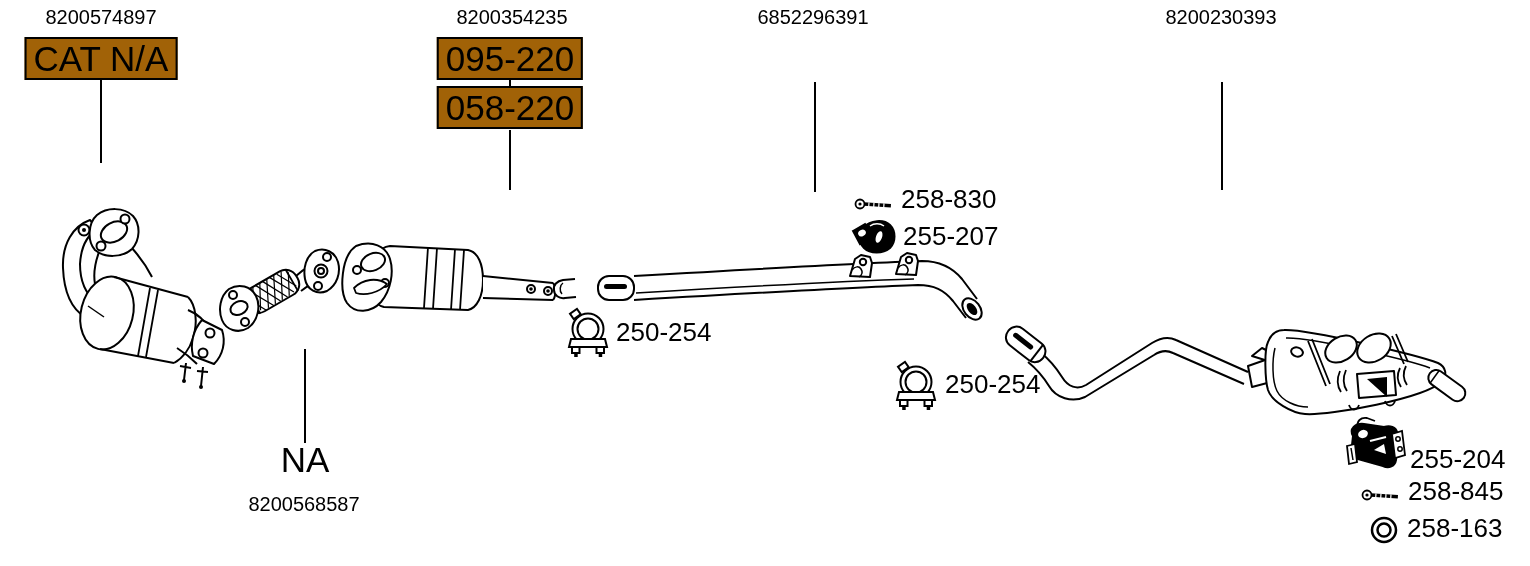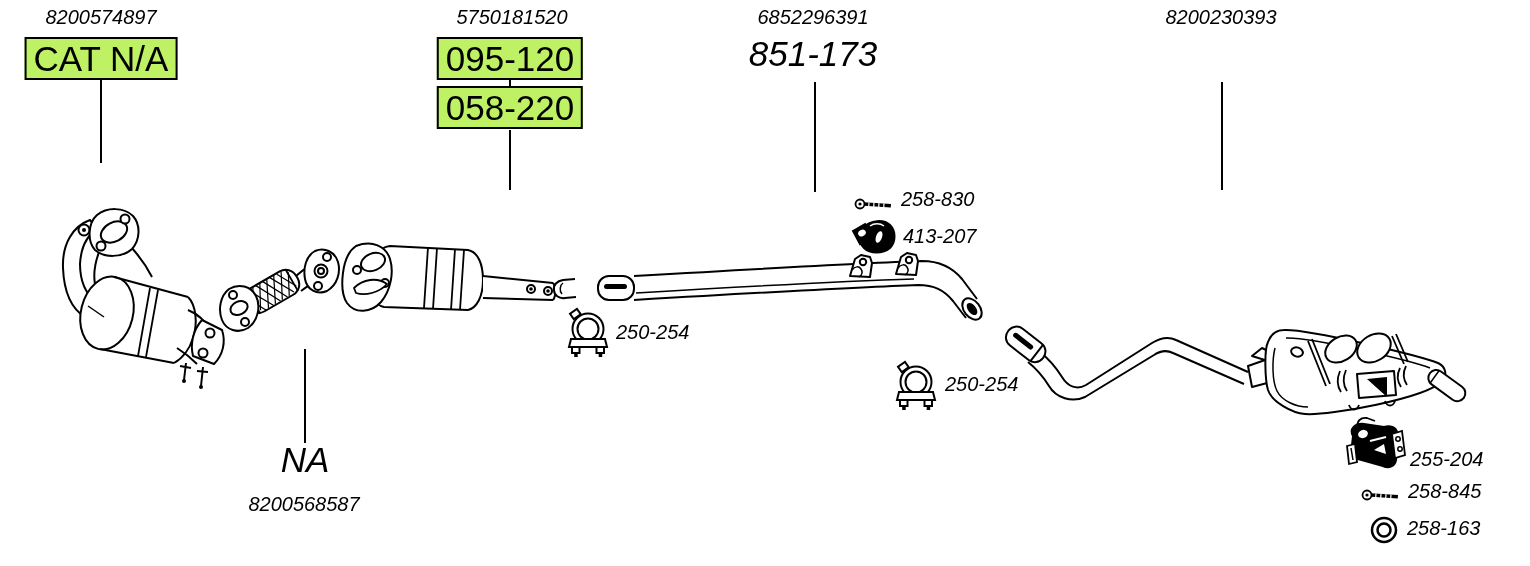--- a/index.html
+++ b/index.html
@@ -1,25 +1,25 @@
 <!DOCTYPE html>
 <html><head>
 <meta charset="utf-8">
 <style>
   html,body{margin:0;padding:0;background:#fff;}
   .canvas{position:relative;width:1530px;height:566px;background:#ffffff;overflow:hidden;
           font-family:"Liberation Sans", sans-serif;color:#000;}
   svg{position:absolute;left:0;top:0;}
-  .lbl{position:absolute;white-space:nowrap;color:#000;font-style:italic;}
+  .lbl{position:absolute;white-space:nowrap;color:#000;}
   .ctr{transform:translateX(-50%);}
   .ref{font-size:20px;line-height:24px;}
   .big{font-size:35px;line-height:38px;}
-  .small{font-size:20px;line-height:24px;text-align:right;}
+  .small{font-size:26px;line-height:24px;text-align:right;}
   .pbox{position:absolute;border:2px solid #000;padding:0 7px;font-size:35px;line-height:39px;
-        background:#bef264;white-space:nowrap;}
+        background:#a16207;white-space:nowrap;}
 </style>
 </head>
 <body>
 
 <div class="canvas">
 
 <svg width="1530" height="566" viewBox="0 0 1530 566">
   <defs>
     <g id="bolt-def">
       <circle cx="5" cy="5" r="4.5" fill="#fff" stroke="#000" stroke-width="1.8"></circle>
@@ -193,34 +193,33 @@
     <g>
       <circle cx="1384" cy="530" r="12" stroke-width="2.5"></circle>
       <circle cx="1384" cy="530" r="6.5" stroke-width="2.5"></circle>
     </g>
   </g>
 </svg>
 
   <div class="lbl ref ctr" style="left:101px;top:5px">8200574897</div>
   <div class="pbox ctr" style="left:101px;top:37px">CAT N/A</div>
 
-  <div class="lbl ref ctr" style="left:512px;top:5px">5750181520</div>
-  <div class="pbox ctr" style="left:510px;top:37px">095-120</div>
+  <div class="lbl ref ctr" style="left:512px;top:5px">8200354235</div>
+  <div class="pbox ctr" style="left:510px;top:37px">095-220</div>
   <div class="pbox ctr" style="left:510px;top:86px">058-220</div>
 
   <div class="lbl ref ctr" style="left:813px;top:5px">6852296391</div>
-  <div class="lbl big ctr" style="left:813px;top:35px">851-173</div>
 
   <div class="lbl ref ctr" style="left:1221px;top:5px">8200230393</div>
 
   <div class="lbl big ctr" style="left:305px;top:441px">NA</div>
   <div class="lbl ref ctr" style="left:304px;top:492px">8200568587</div>
 
 
   <div class="lbl small" style="left:901px;top:187px">258-830</div>
-  <div class="lbl small" style="left:903px;top:224px">413-207</div>
+  <div class="lbl small" style="left:903px;top:224px">255-207</div>
   <div class="lbl small" style="left:616px;top:320px">250-254</div>
   <div class="lbl small" style="left:945px;top:372px">250-254</div>
   <div class="lbl small" style="left:1410px;top:447px">255-204</div>
   <div class="lbl small" style="left:1408px;top:479px">258-845</div>
   <div class="lbl small" style="left:1407px;top:516px">258-163</div>
 
 </div>
 
 </body></html>

